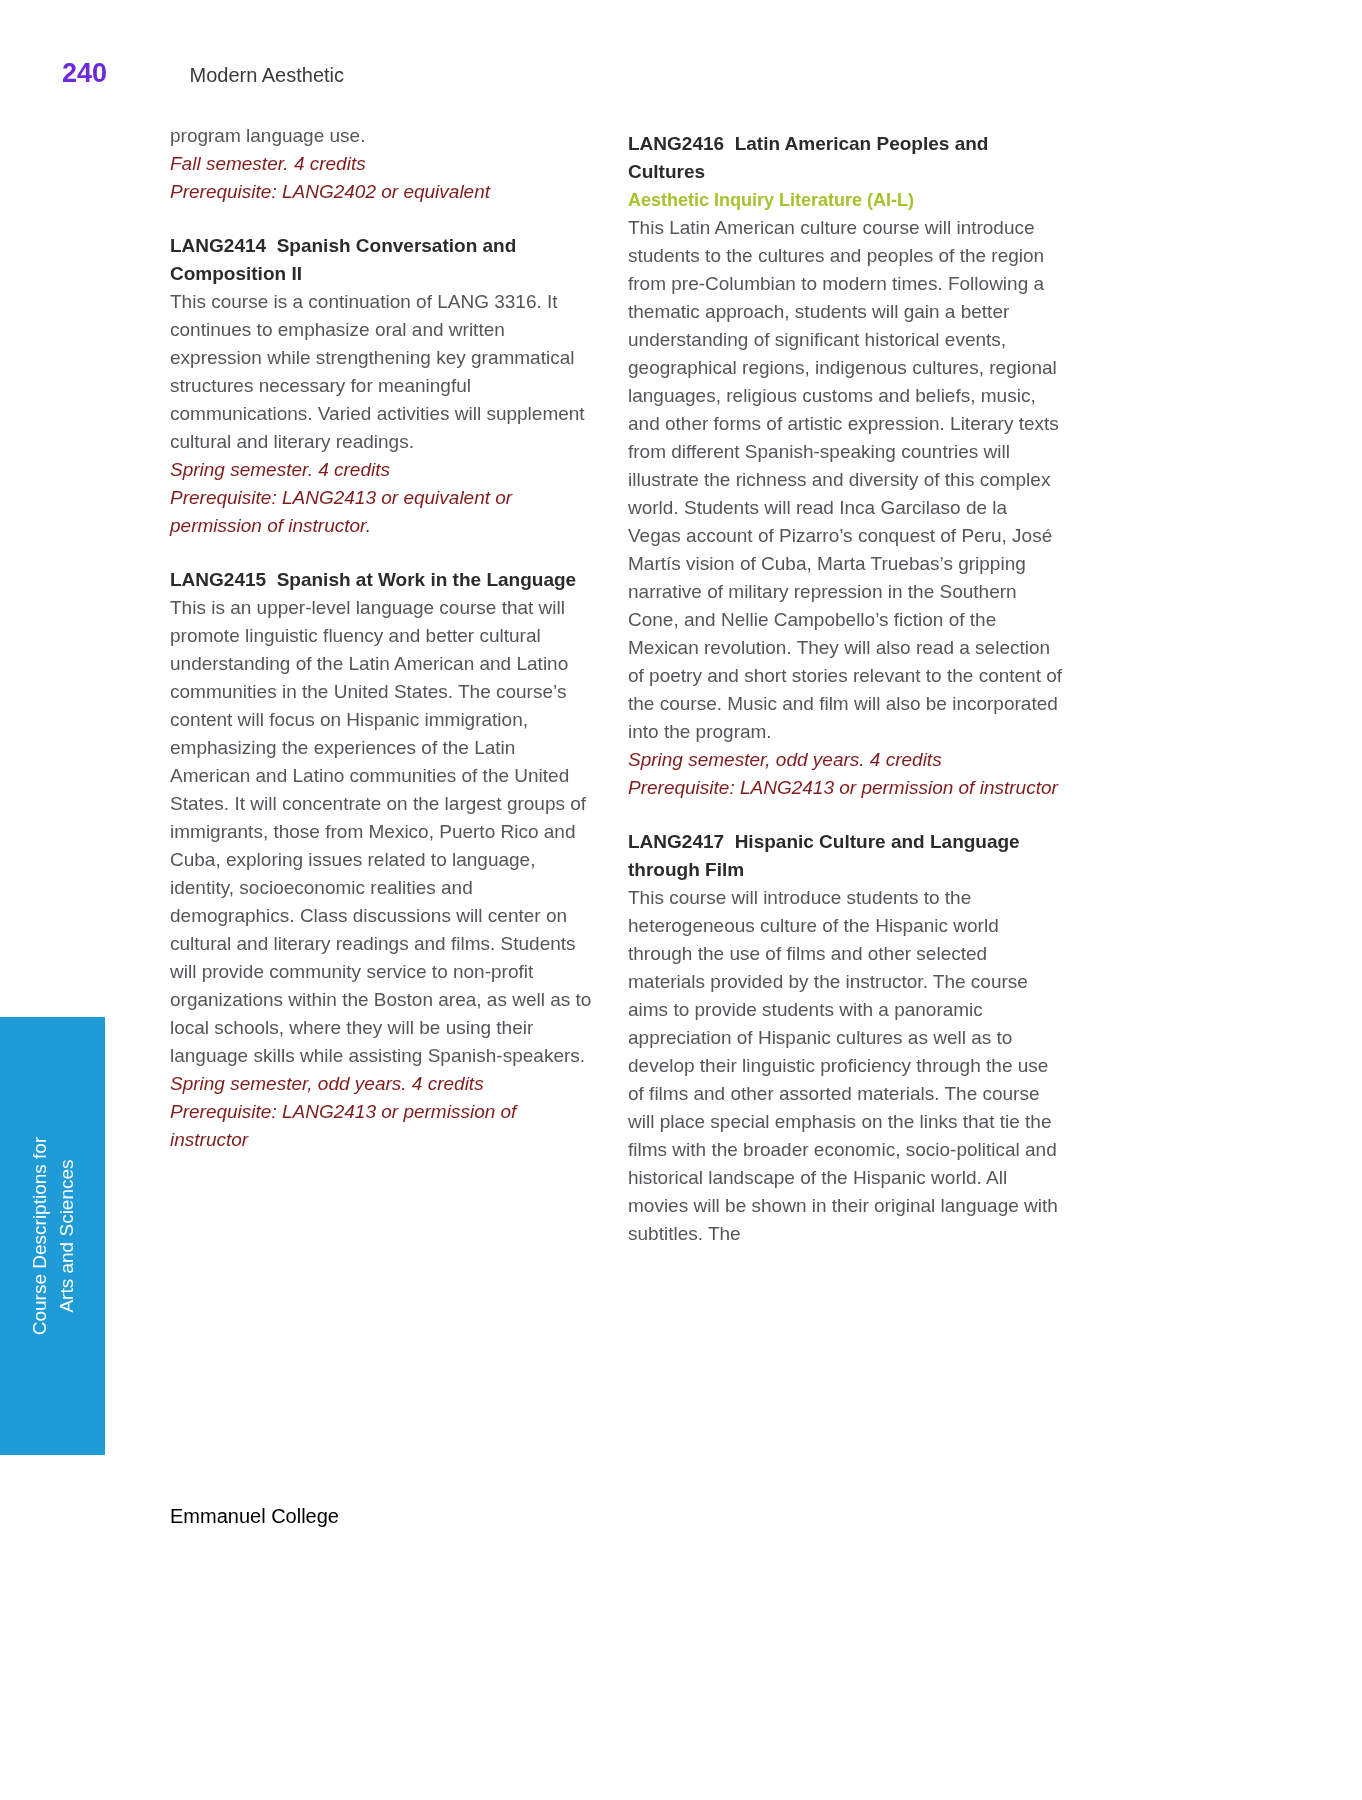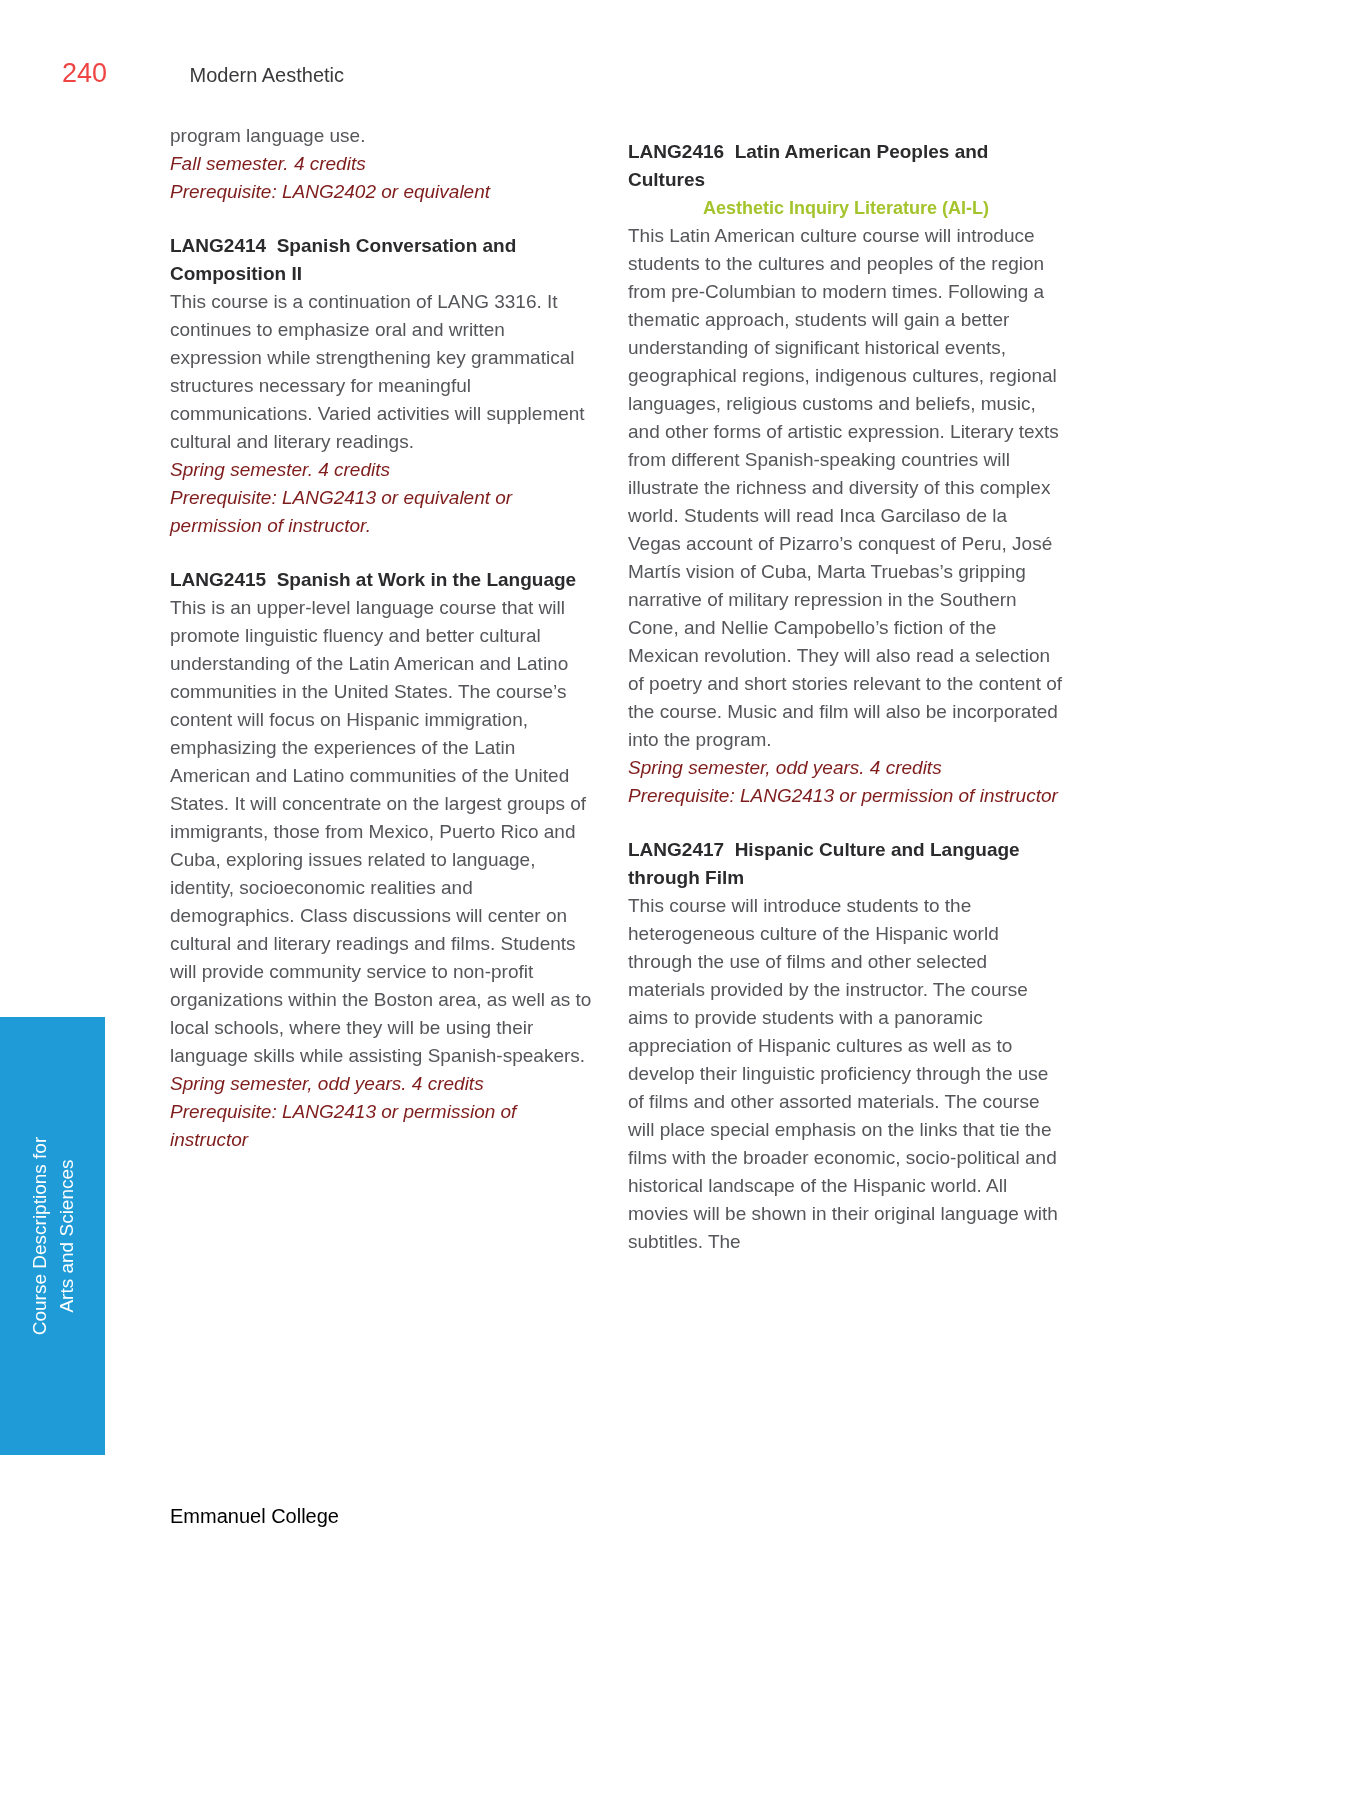--- a/index.html
+++ b/index.html
@@ -12,23 +12,23 @@
     color: #55565a;
     overflow: hidden;
   }
   .page-header {
     position: absolute;
     left: 62px;
     top: 58px;
     width: 900px;
   }
   .page-number {
-    color: #ef4444;
+    color: #6d28d9;
     font-size: 27px;
-    font-weight: 400;
+    font-weight: 700;
     display: inline-block;
     vertical-align: baseline;
   }
   .section-title {
     color: #3a3a3c;
     font-size: 20px;
     font-weight: 400;
     display: inline-block;
     margin-left: 78px;
     vertical-align: baseline;
@@ -42,26 +42,25 @@
   }
   .col-left { left: 170px; width: 424px; }
   .col-right { left: 628px; width: 436px; }
   .block { margin: 0; }
   .block-heading {
     font-weight: 700;
     color: #2b2b2e;
     margin-top: 26px;
     white-space: pre-wrap;
   }
-  .block-heading:first-child { margin-top: 16px; }
+  .block-heading:first-child { margin-top: 8px; }
   .block-attribute {
     color: #a4c42d;
     font-weight: 700;
     font-size: 18px;
-    text-align: center;
   }
   .block-body { color: #55565a; }
   .block-meta { font-style: italic; color: #7f1d1d; }
   .sidebar-tab {
     position: absolute;
     left: 0;
     top: 1017px;
     width: 105px;
     height: 438px;
     background: #1f9cd8;

